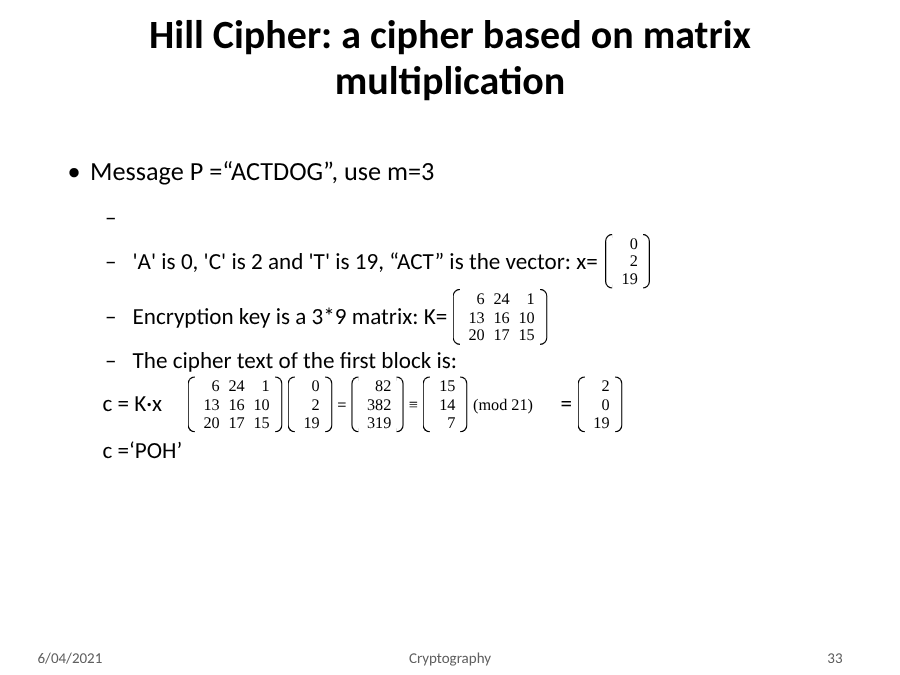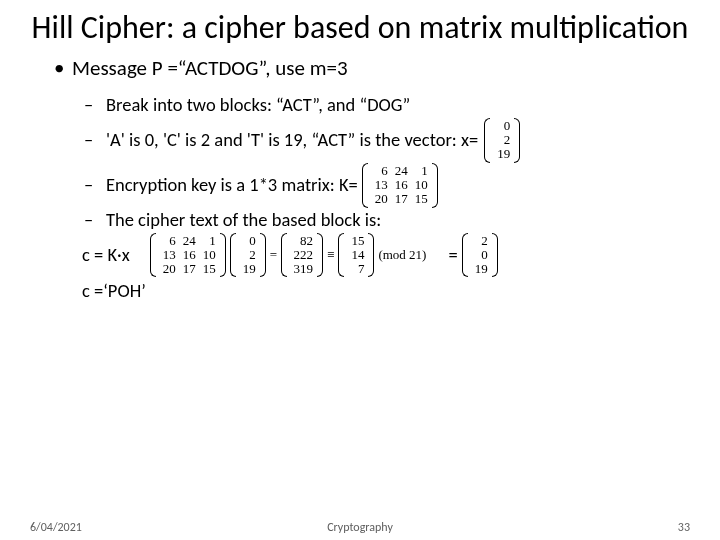--- a/index.html
+++ b/index.html
@@ -13,24 +13,24 @@
     overflow: hidden;
   }
   .slide {
     width: 100%;
     height: 100%;
     padding: 10px 30px 0 30px;
     position: relative;
   }
   h1 {
     font-size: 32px;
-    font-weight: 400;
+    font-weight: 700;
     text-align: center;
     line-height: 1.15;
-    margin-bottom: 8px;
+    margin-bottom: 40px;
   }
   .l1 {
     font-size: 21px;
     margin-left: 24px;
     margin-bottom: 12px;
   }
   .l1 .bullet { display:inline-block; width: 18px; }
   .l2-wrap {
     margin-left: 54px;
   }
@@ -52,21 +52,21 @@
   .footer {
     position: absolute;
     bottom: 20px;
     left: 0;
     width: 100%;
     font-size: 12px;
     color: #606060;
   }
   .date { position: absolute; left: 30px; }
   .center { position: absolute; left: 0; width: 100%; text-align: center; }
-  .pagenum { position: absolute; right: 30px; }
+  .pagenum { position: absolute; right: 46px; }
 
   
   .paren {
     display: inline-flex;
     align-items: stretch;
     font-family: "Times New Roman", serif;
     font-size: 13px;
     line-height: 1.1;
     vertical-align: middle;
   }
@@ -99,21 +99,20 @@
   <h1>Hill Cipher:  a cipher based on matrix multiplication</h1>
 
   <div class="l1">
     <span class="bullet">•</span><span>Message  P =“ACTDOG”, use m=3</span>
   </div>
 
   <div class="l2-wrap">
 
     <div class="l2">
       <span class="dash">–</span>
-      <span>Break into two blocks:  “ACT”, and “DOG”</span>
     </div>
 
     <div class="l2">
       <span class="dash">–</span>
       <span>'A' is 0, 'C' is 2 and 'T' is 19, “ACT” is the vector: x=</span>
       <span style="width:6px"></span>
       <span class="paren">
         <span class="lp"></span>
         <span class="mat col">
           <span class="row">
@@ -125,21 +124,21 @@
           <span class="row">
               <span class="cell">19</span>
             </span>
         </span>
         <span class="rp"></span>
       </span>
     </div>
 
     <div class="l2 item3">
       <span class="dash">–</span>
-      <span>Encryption key is a 1*3 matrix:  K=</span>
+      <span>Encryption key is a 3*9 matrix:  K=</span>
       <span style="width:4px"></span>
       <span class="paren">
         <span class="lp"></span>
         <span class="mat">
           <span class="row">
               <span class="cell">6</span>
               <span class="cell">24</span>
               <span class="cell">1</span>
             </span>
           <span class="row">
@@ -152,21 +151,21 @@
               <span class="cell">17</span>
               <span class="cell">15</span>
             </span>
         </span>
         <span class="rp"></span>
       </span>
     </div>
 
     <div class="l2 item4">
       <span class="dash">–</span>
-      <span>The cipher text of the based block is:</span>
+      <span>The cipher text of the first block is:</span>
     </div>
 
   </div>
 
   <div class="sub eqline">
     <span>c = K·x</span>
     <span style="width:12px"></span>
 
     <span class="paren">
       <span class="lp"></span>
@@ -208,21 +207,21 @@
 
     <span class="times-serif">=</span>
 
     <span class="paren">
       <span class="lp"></span>
       <span class="mat col">
         <span class="row">
             <span class="cell" style="min-width:26px">82</span>
           </span>
         <span class="row">
-            <span class="cell" style="min-width:26px">222</span>
+            <span class="cell" style="min-width:26px">382</span>
           </span>
         <span class="row">
             <span class="cell" style="min-width:26px">319</span>
           </span>
       </span>
       <span class="rp"></span>
     </span>
 
     <span class="times-serif">≡</span>
 

